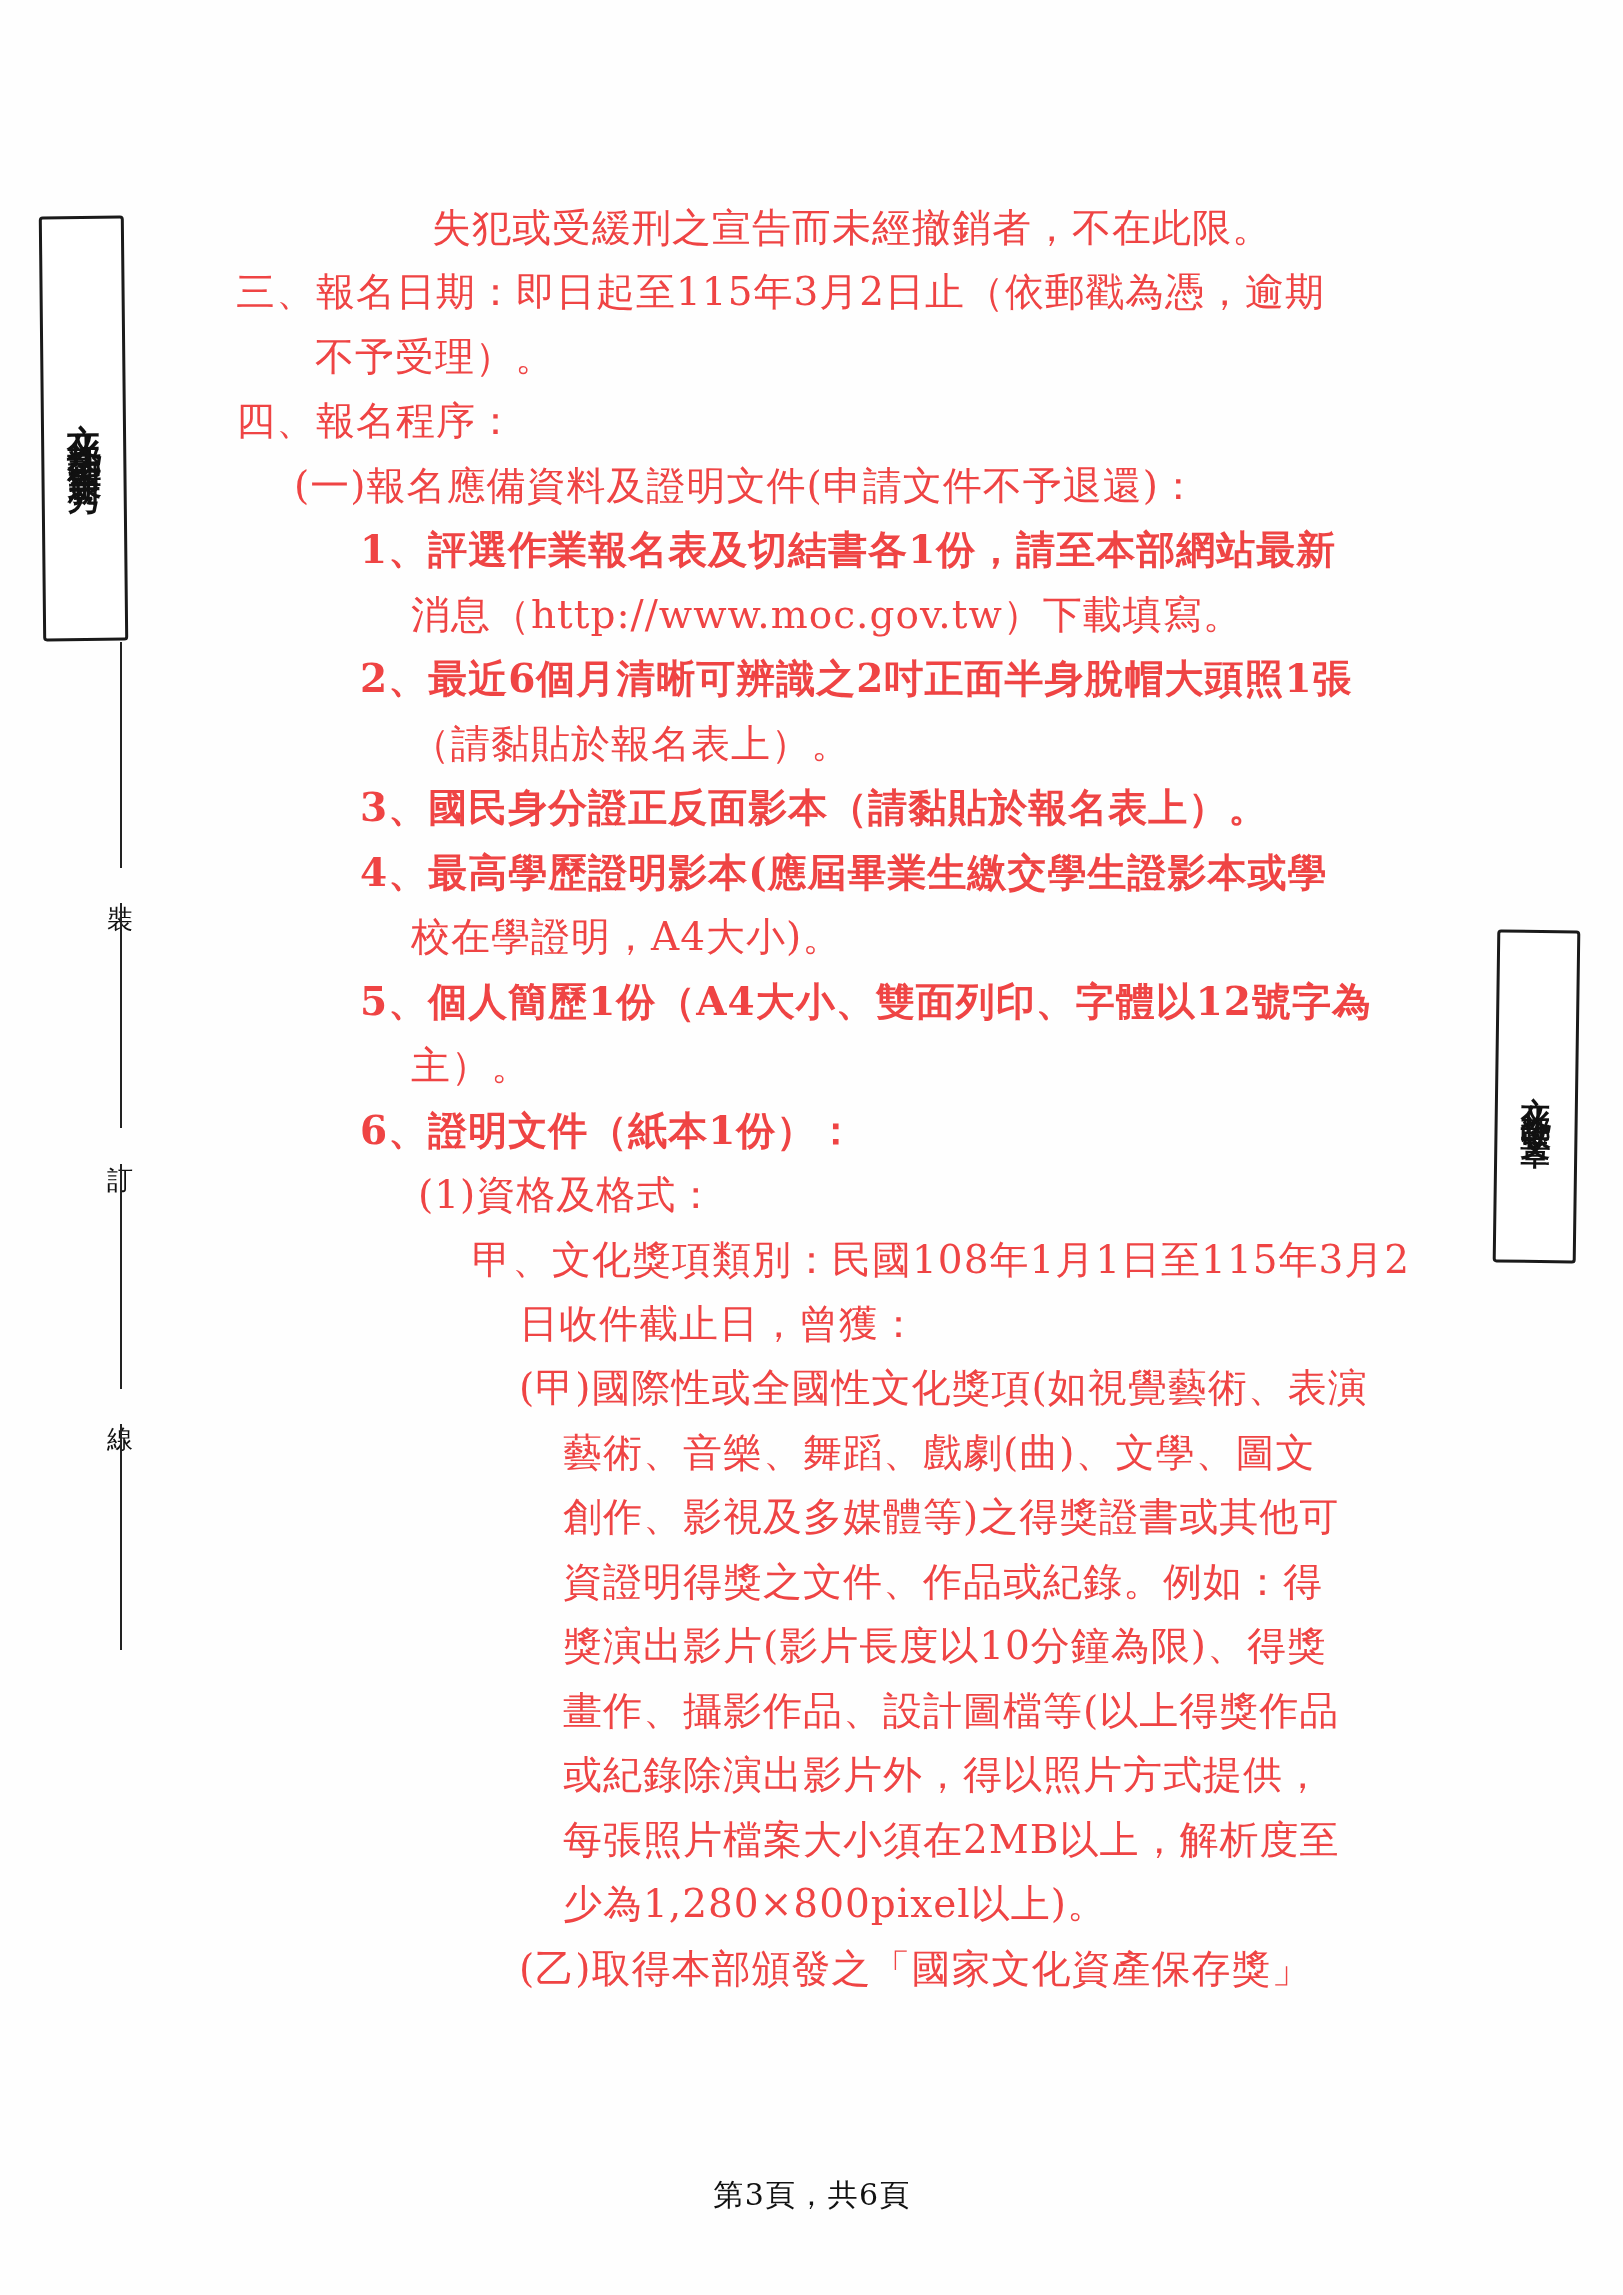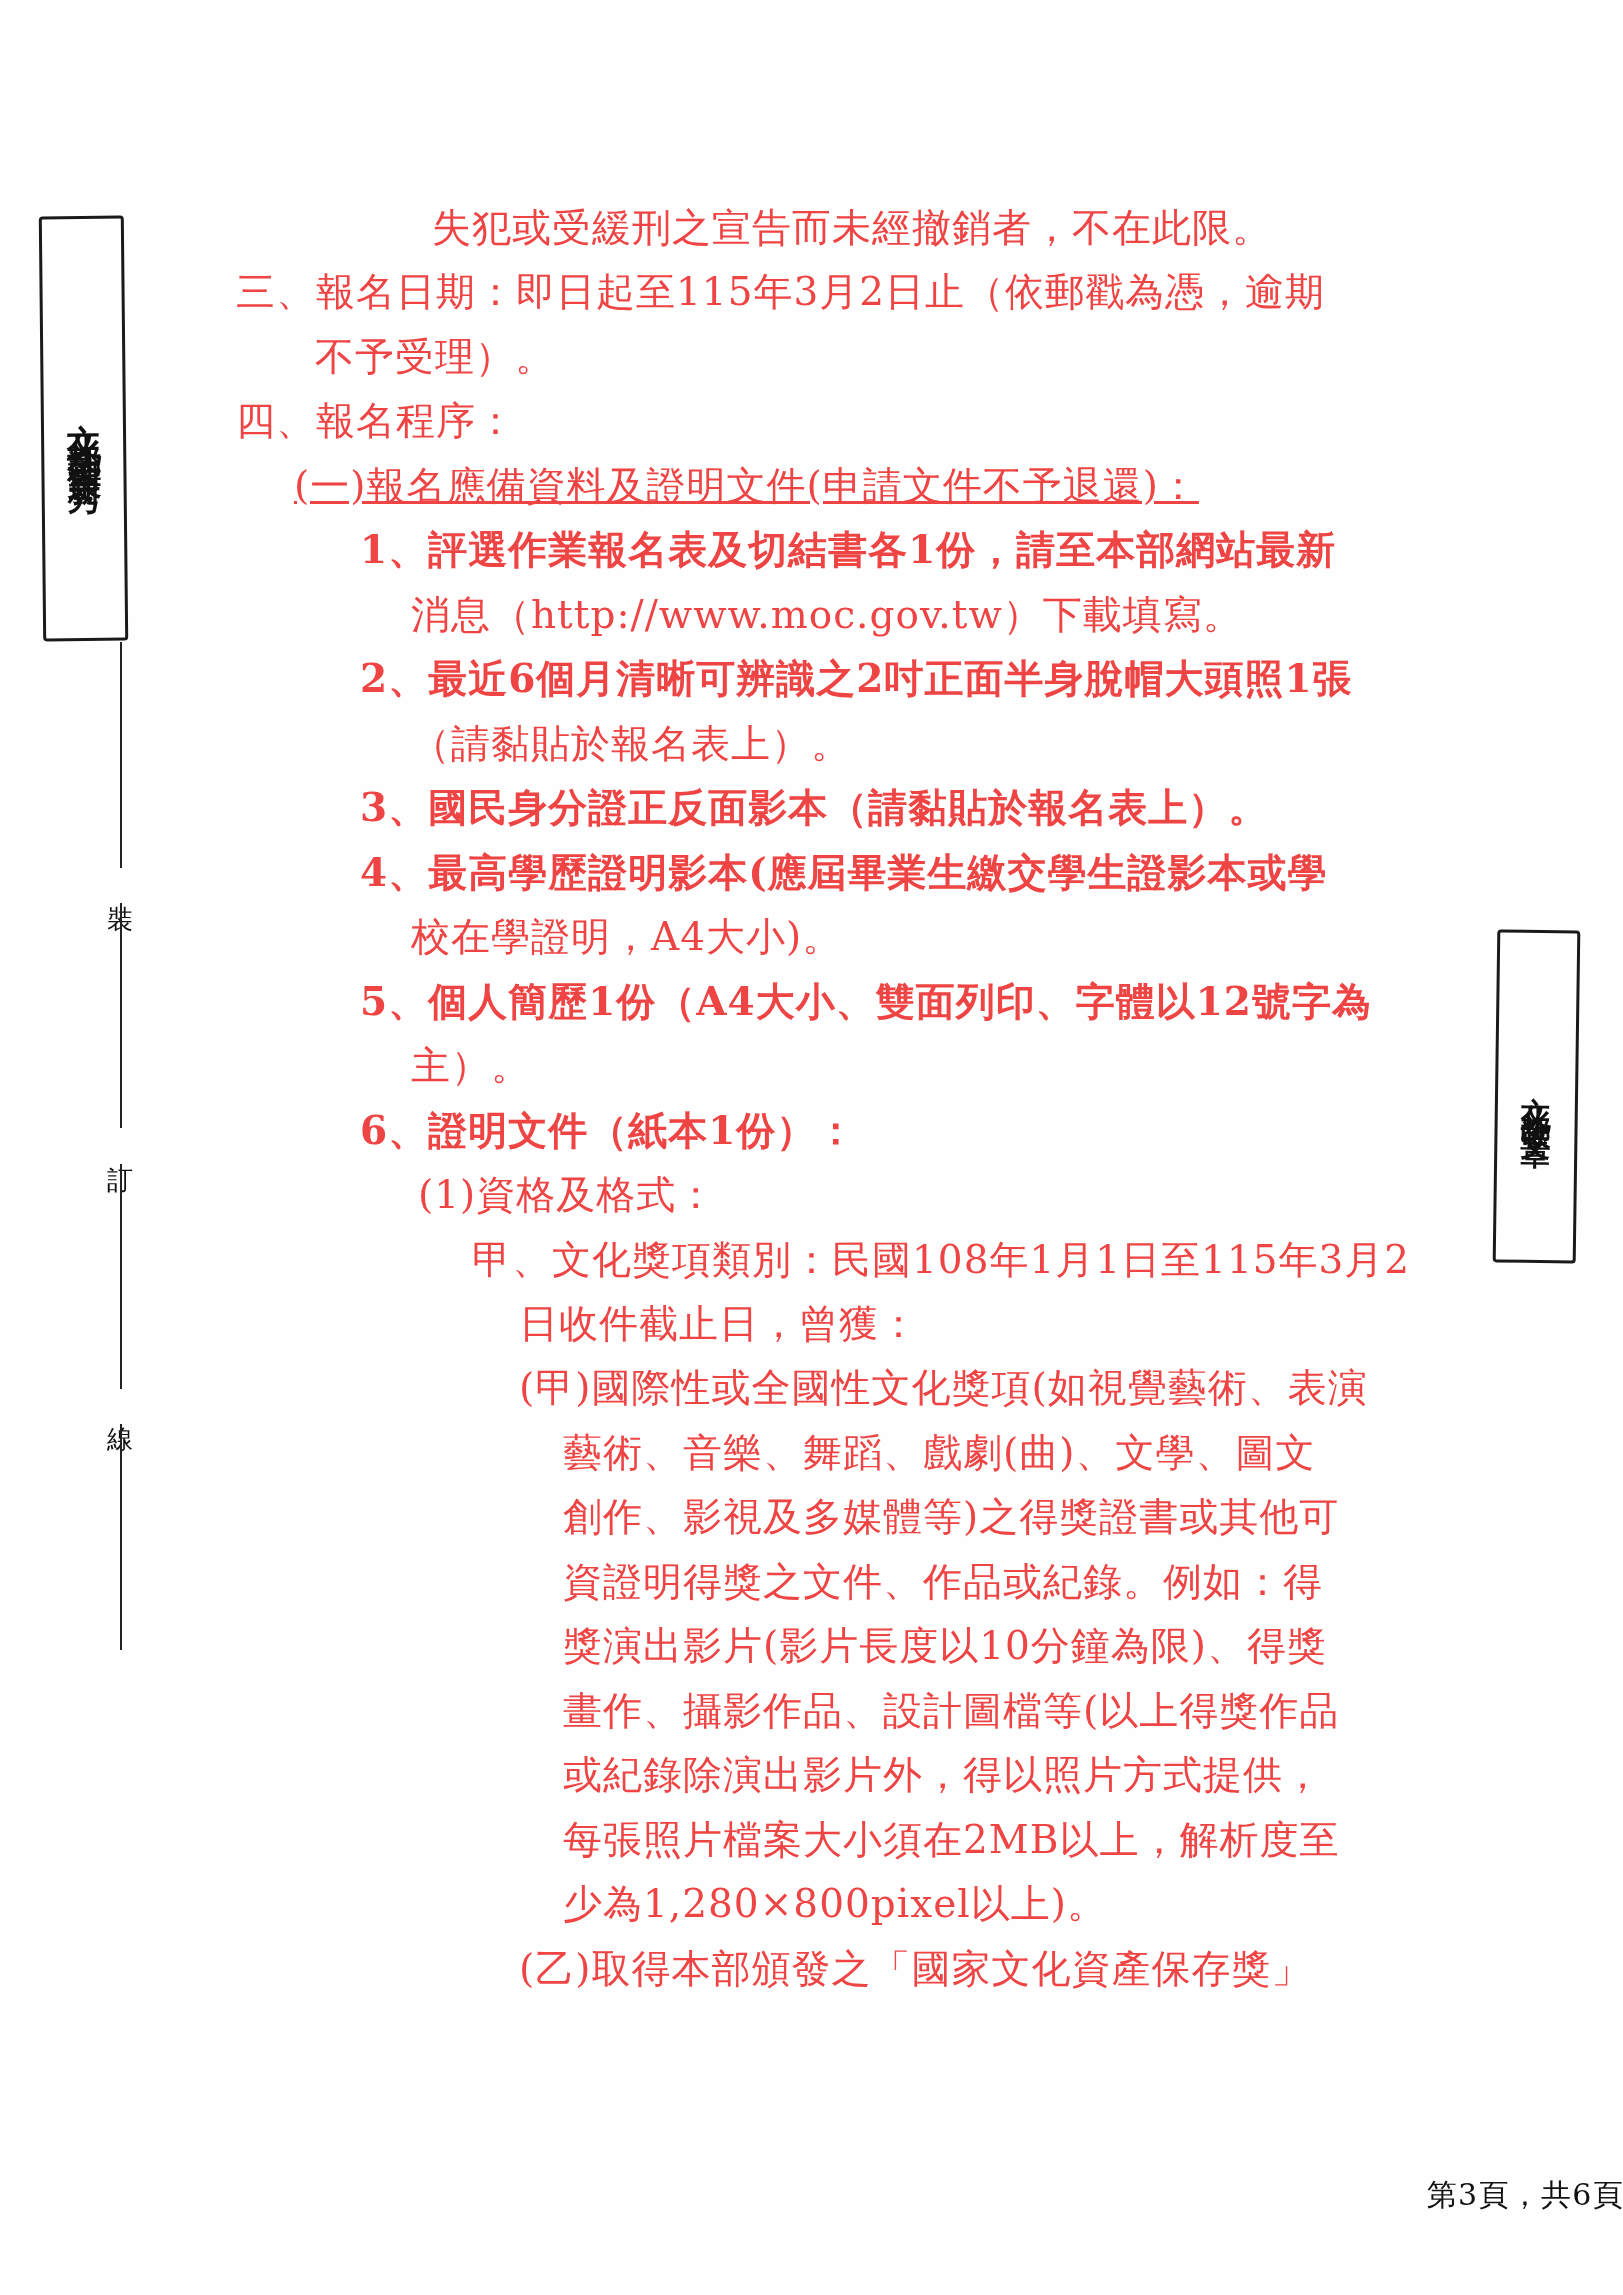--- a/index.html
+++ b/index.html
@@ -100,36 +100,36 @@
     line-height: 1.62;
     letter-spacing: 1px;
   }
   .line {
     display: block;
     white-space: pre-wrap;
   }
   .lv0 { margin-left: 196px; }            
   .lv1 { margin-left: 0px; text-indent: 0; }
   .lv1-cont { margin-left: 79px; }
-  .lv2 { margin-left: 58px; text-decoration: underline; }
+  .lv2 { margin-left: 58px; }
   .lv3 { margin-left: 124px; font-weight: bold; }
   .lv3-cont { margin-left: 175px; }
   .lv4 { margin-left: 182px; }
   .lv5 { margin-left: 236px; }
   .lv5-cont { margin-left: 283px; }
   .lv6-cont { margin-left: 327px; }
 
   .blk { margin-bottom: 1.3px; }
 
   .footer {
     position: absolute;
     left: 0;
     right: 0;
     bottom: 79px;
-    text-align: right;
+    text-align: center;
     font-size: 30px;
     color: #111;
     letter-spacing: 1.3px;
   }
 </style>
 </head>
 <body>
 
 <div class="page">
 

